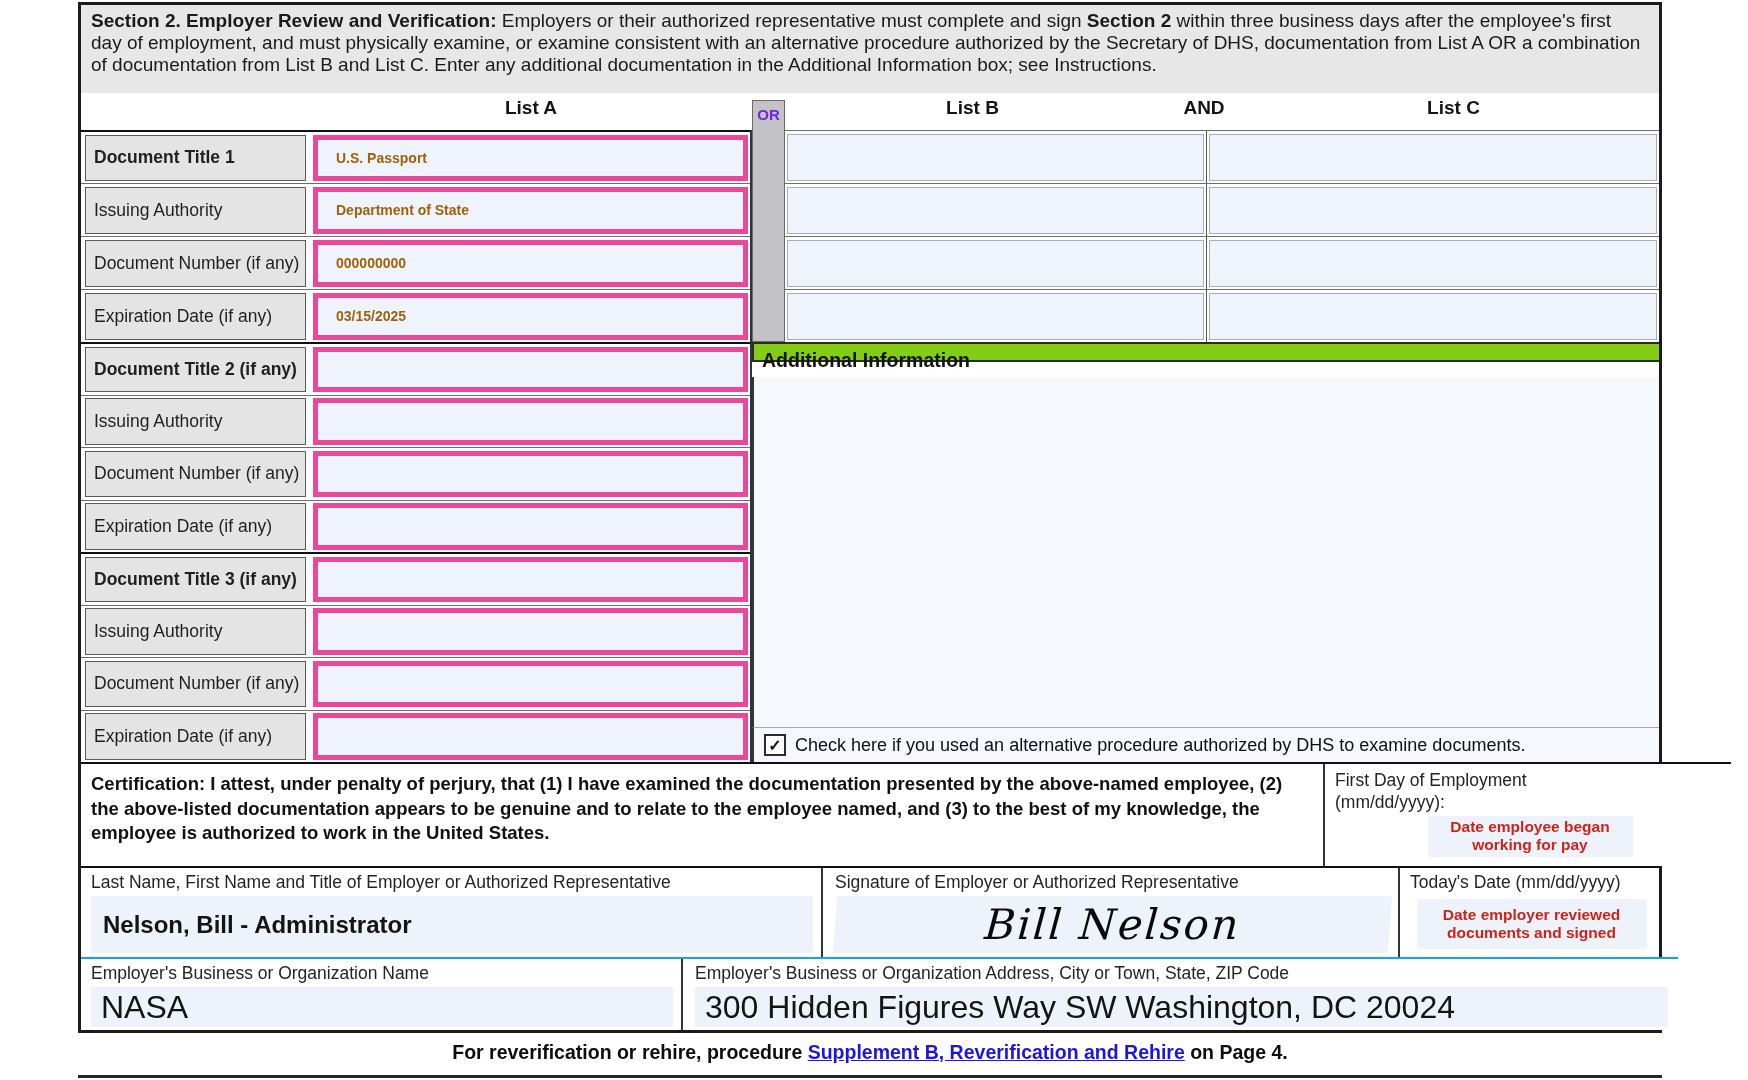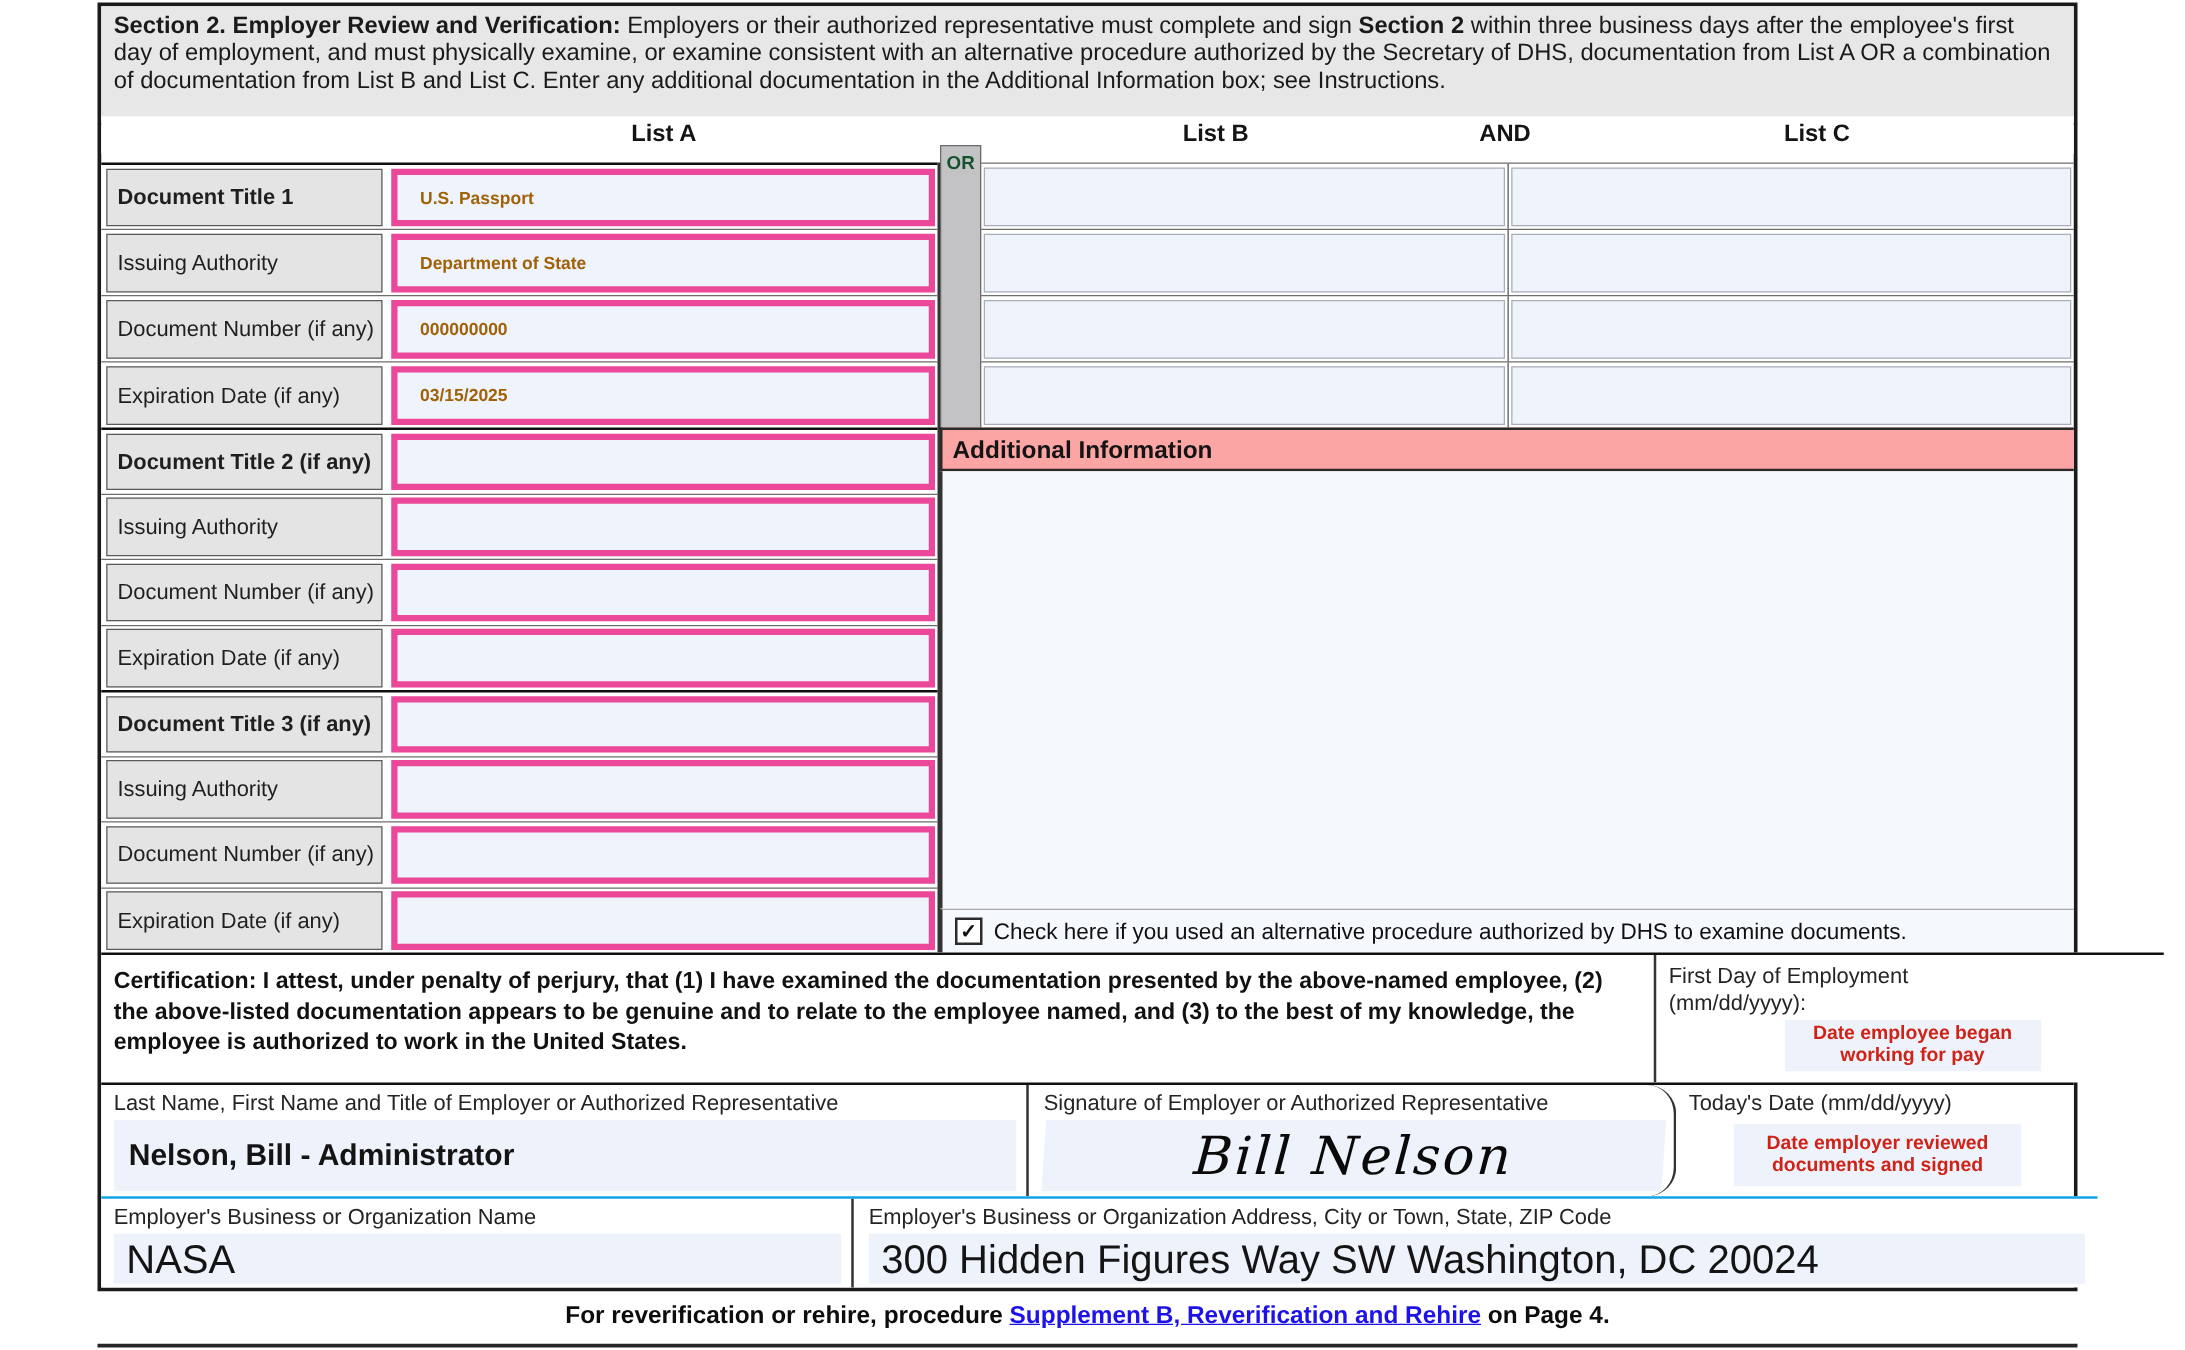--- a/index.html
+++ b/index.html
@@ -20,23 +20,23 @@
   .list-hdr { position:absolute; left:0; top:88px; width:1578px; height:30px; display:flex;
               background:#fff; font-weight:bold; font-size:19px; }
   .lh-spacer { width:229px; }
   .lh-a { width:442px; text-align:center; padding-top:4px; }
   .lh-or-gap { width:33px; }
   .lh-b { width:375px; text-align:center; padding-top:4px; }
   .lh-and { width:88px; text-align:center; padding-top:4px; }
   .lh-c { flex:1; text-align:center; padding-top:4px; }
 
   
-  .or-col { position:absolute; left:671px; top:111px; width:33px; height:242px;
+  .or-col { position:absolute; left:671px; top:95px; width:33px; height:242px;
             background:#c3c3c6; border:1px solid #6a6a6a; text-align:center;
-            font-weight:bold; font-size:15px; color:#14532d; padding-top:5px; }
+            font-weight:bold; font-size:15px; color:#6d28d9; padding-top:5px; }
 
   
   .ltable { position:absolute; left:0; top:125px; width:671px; border-right:2px solid #333; background:#fff; }
   .trow { display:flex; border-top:1.5px solid #6e6e6e; }
   .trow.sect { border-top:2.5px solid #101010; }
   .h53 { height:53px; } .h52 { height:52.5px; }
   .tlabel { width:229px; display:flex; align-items:center; padding:0 4px 0 4px; }
   .tlabel .lbox { width:100%; height:calc(100% - 5px); background:#e4e4e4; border:1.5px solid #5a5a5a;
                   display:flex; align-items:center; padding-left:8px; font-size:17.5px; color:#1f1f1f; }
   .blabel .lbox { font-weight:bold; }
@@ -46,22 +46,22 @@
                   font-weight:bold; font-size:14px; color:#a16207; }
 
   
   .bc { position:absolute; left:704px; top:125px; width:874px; }
   .bcrow { display:flex; height:53px; border-top:1.5px solid #6e6e6e; }
   .bccell-b { width:421px; padding:2.5px 2px; }
   .bccell-c { flex:1; padding:2.5px 2px; border-left:1.5px solid #555; }
   .bcbox { width:100%; height:100%; background:#eef3fc; border:1px solid #a9adb8; }
 
   
-  .addl-hdr { position:absolute; left:671px; top:337px; width:907px; height:35px;
-              background:#fca5a5; border:2px solid #2a2a2a; border-right:none;
+  .addl-hdr { position:absolute; left:671px; top:337px; width:907px; height:20px;
+              background:#84cc16; border:2px solid #2a2a2a; border-right:none;
               font-weight:bold; font-size:19.5px; padding:5px 0 0 8px; }
   .addl-body { position:absolute; left:671px; top:372px; width:907px; height:350px;
                background:#f5f8fd; border-left:2px solid #333; }
   .chk-row { position:absolute; left:671px; top:722px; width:907px; height:35px;
              background:#f5f8fd; border-left:2px solid #333; border-top:1px solid #a8a8a8;
              display:flex; align-items:center; padding-left:10px; }
   .chk { width:22px; height:22px; border:2.5px solid #2b2b2b; background:#fff;
          display:flex; align-items:center; justify-content:center;
          font-size:16px; font-weight:bold; color:#111; margin-right:9px; }
   .chk-text { font-size:18px; color:#101010; }
@@ -75,21 +75,21 @@
   .hint-box { margin:3px auto 0; width:205px; background:#eef2fb; color:#cf2318;
               font-weight:bold; font-size:15.5px; line-height:18px; text-align:center; padding:2px 0 3px; }
 
   
   .sig-row { position:absolute; left:0; top:861px; width:1578px; height:91px;
              border-top:2px solid #101010; display:flex; background:#fff; }
   .cell-label { font-size:17.5px; color:#242424; }
   .name-cell { width:742px; border-right:2px solid #333; padding:4px 8px 0 10px; }
   .input-box { margin-top:3px; background:#eef2fb; display:flex; align-items:center; }
   .name-cell .input-box { height:57px; font-weight:bold; font-size:24px; padding-left:12px; }
-  .sig-cell { width:518px; border-right:2px solid #333; padding:4px 8px 0 12px;border-radius:23px; }
+  .sig-cell { width:577px; border-right:2px solid #333; padding:4px 8px 0 12px; }
   .sig-cell .input-box { height:57px; justify-content:center;
                          font-family:"DejaVu Serif", serif; font-style:italic;
                          font-size:42px; letter-spacing:2px; color:#0a0a0a; transform:skewX(-4deg); }
   .date-cell { flex:1; padding:4px 6px 0 10px; }
   .date-hint { margin:6px auto 0; width:230px; background:#eef2fb; color:#cf2318;
                font-weight:bold; font-size:15.5px; line-height:18px; text-align:center; padding:7px 0; }
 
   
   .emp-row { position:absolute; left:0; top:952px; width:1597px; height:73px;
              border-top:2px solid #0ea5e9; display:flex; background:#fff; }

